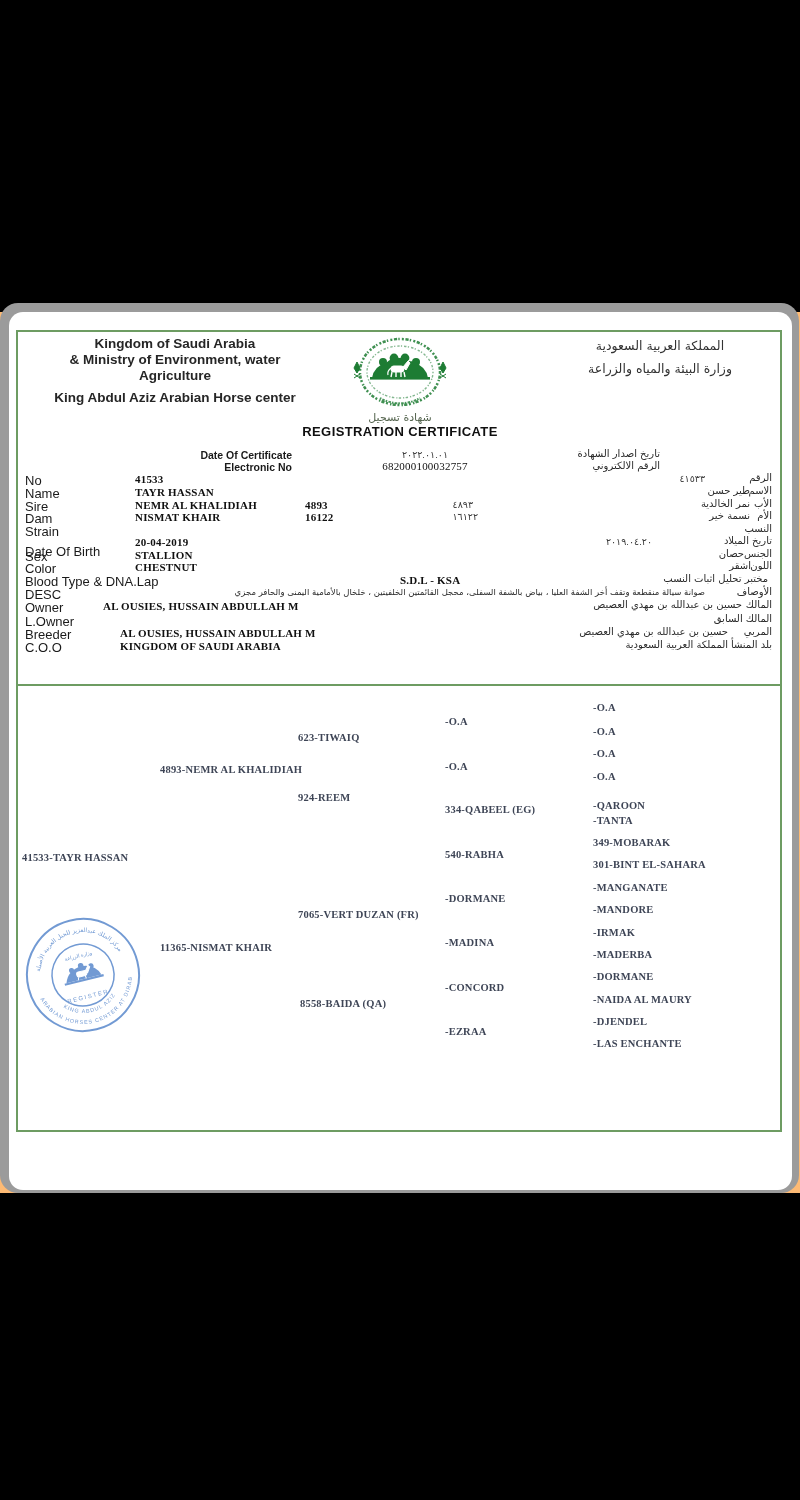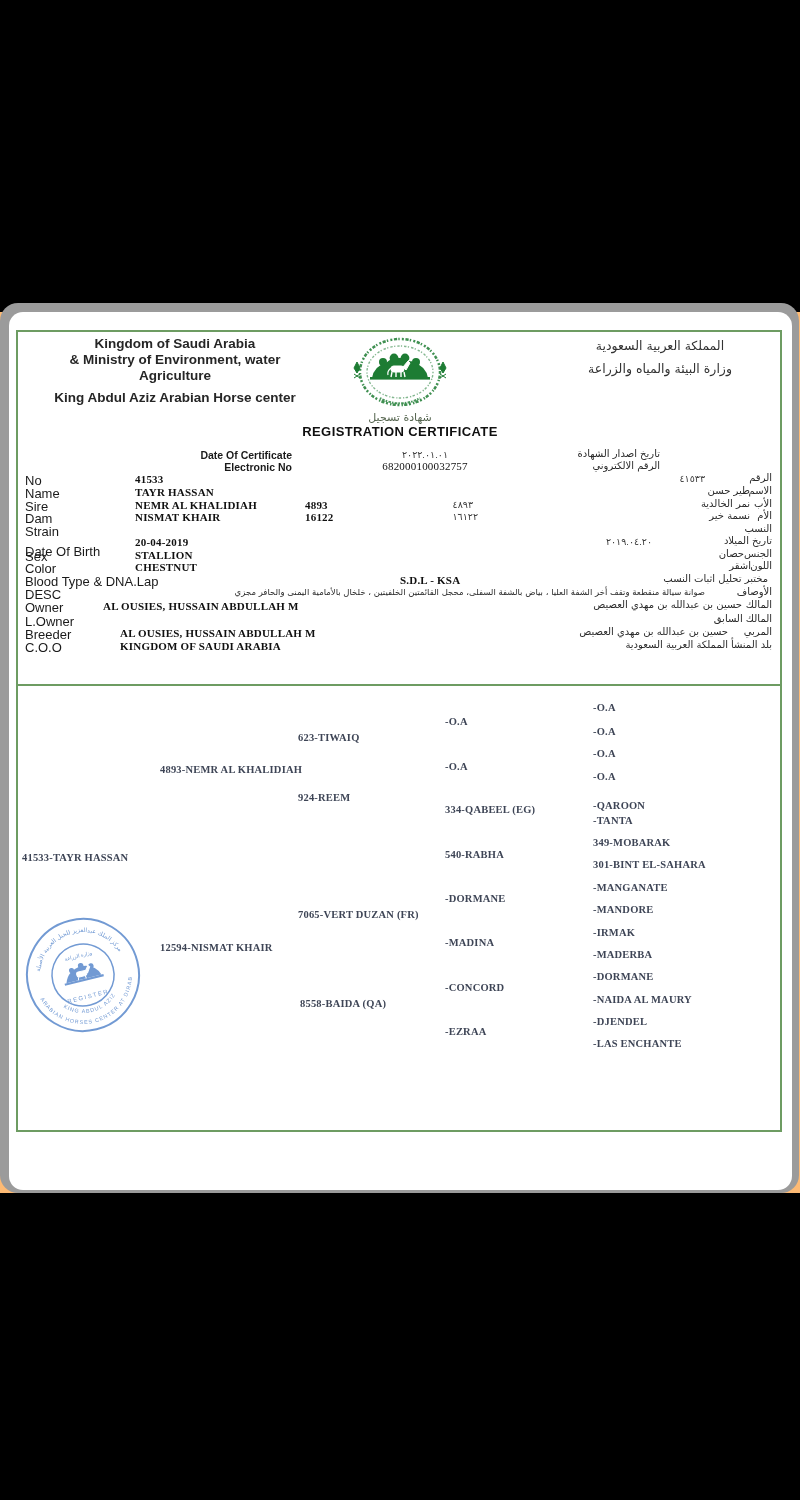--- a/index.html
+++ b/index.html
@@ -149,21 +149,21 @@
   <div class="t arl ar" style="right:28px;top:626px;">المربي</div>
 
   <div class="t lbl" style="left:25px;top:640px;">C.O.O</div>
   <div class="t val" style="left:120px;top:640px;">KINGDOM OF SAUDI ARABIA</div>
   <div class="t arl ar" style="right:72px;top:639px;">المملكة العربية السعودية</div>
   <div class="t arl ar" style="right:28px;top:639px;">بلد المنشأ</div>
 
   <div class="ped" style="left:22px;top:852px;">41533-TAYR HASSAN</div>
 
   <div class="ped" style="left:160px;top:764px;">4893-NEMR AL KHALIDIAH</div>
-  <div class="ped" style="left:160px;top:942px;">12594-NISMAT KHAIR</div>
+  <div class="ped" style="left:160px;top:942px;">11365-NISMAT KHAIR</div>
 
   <div class="ped" style="left:298px;top:732px;">623-TIWAIQ</div>
   <div class="ped" style="left:298px;top:792px;">924-REEM</div>
   <div class="ped" style="left:298px;top:909px;">7065-VERT DUZAN (FR)</div>
   <div class="ped" style="left:300px;top:998px;">8558-BAIDA (QA)</div>
 
   <div class="ped" style="left:445px;top:716px;">-O.A</div>
   <div class="ped" style="left:445px;top:761px;">-O.A</div>
   <div class="ped" style="left:445px;top:804px;">334-QABEEL (EG)</div>
   <div class="ped" style="left:445px;top:849px;">540-RABHA</div>

